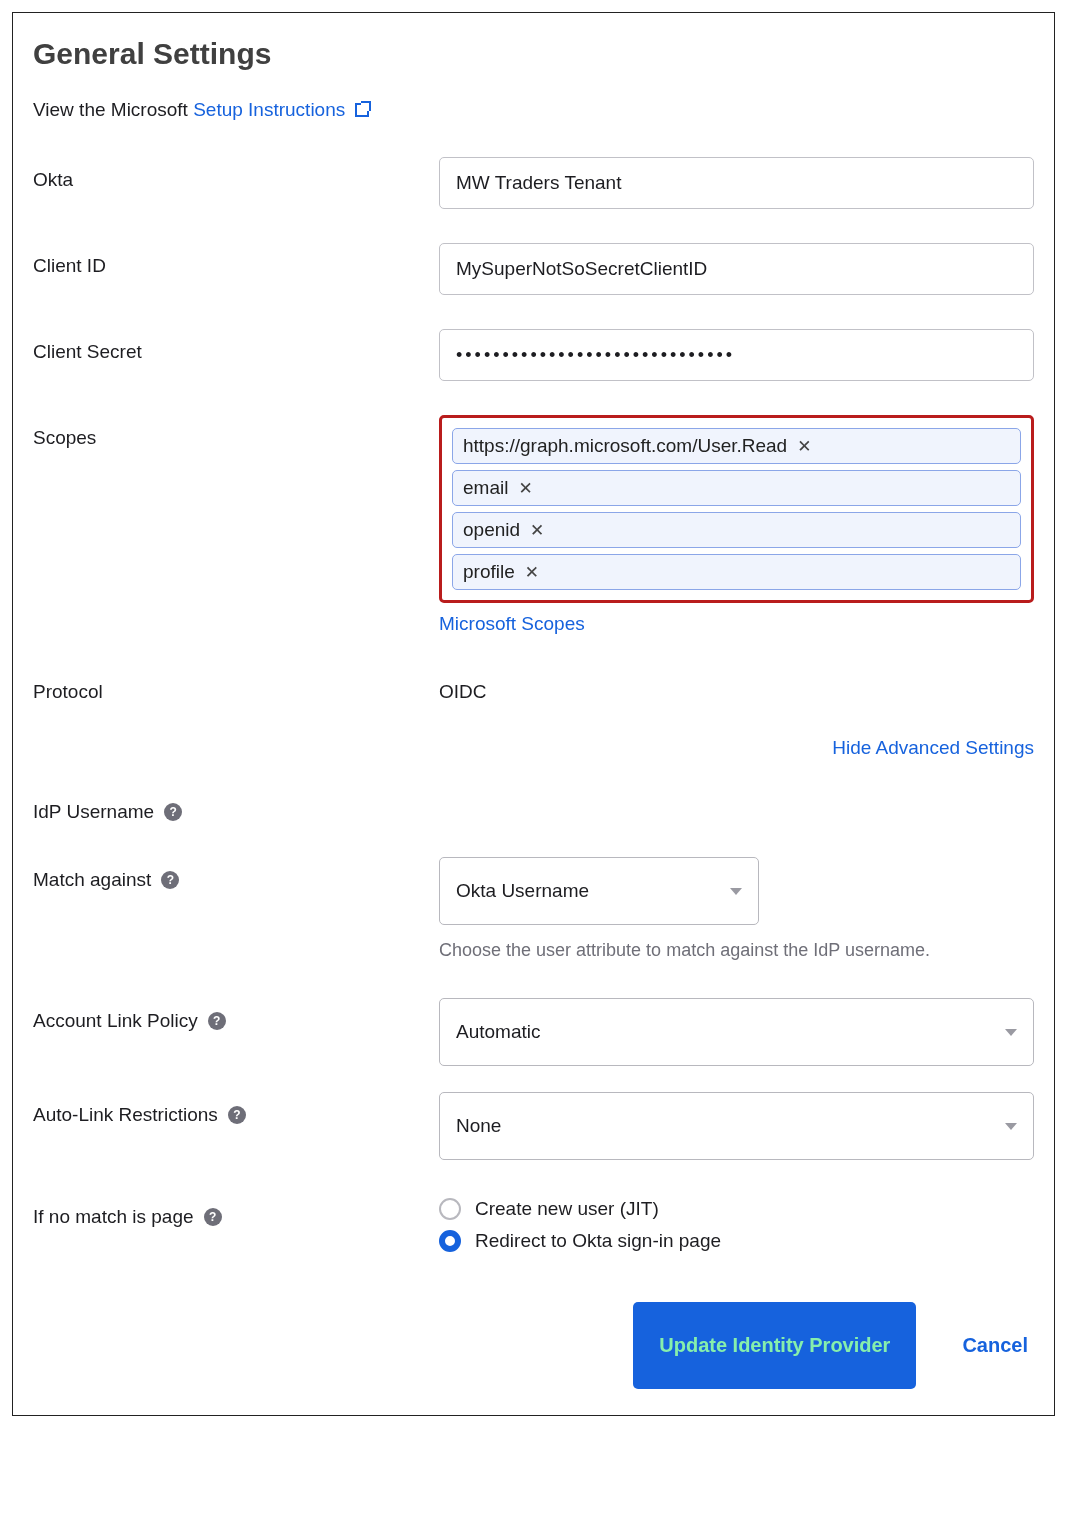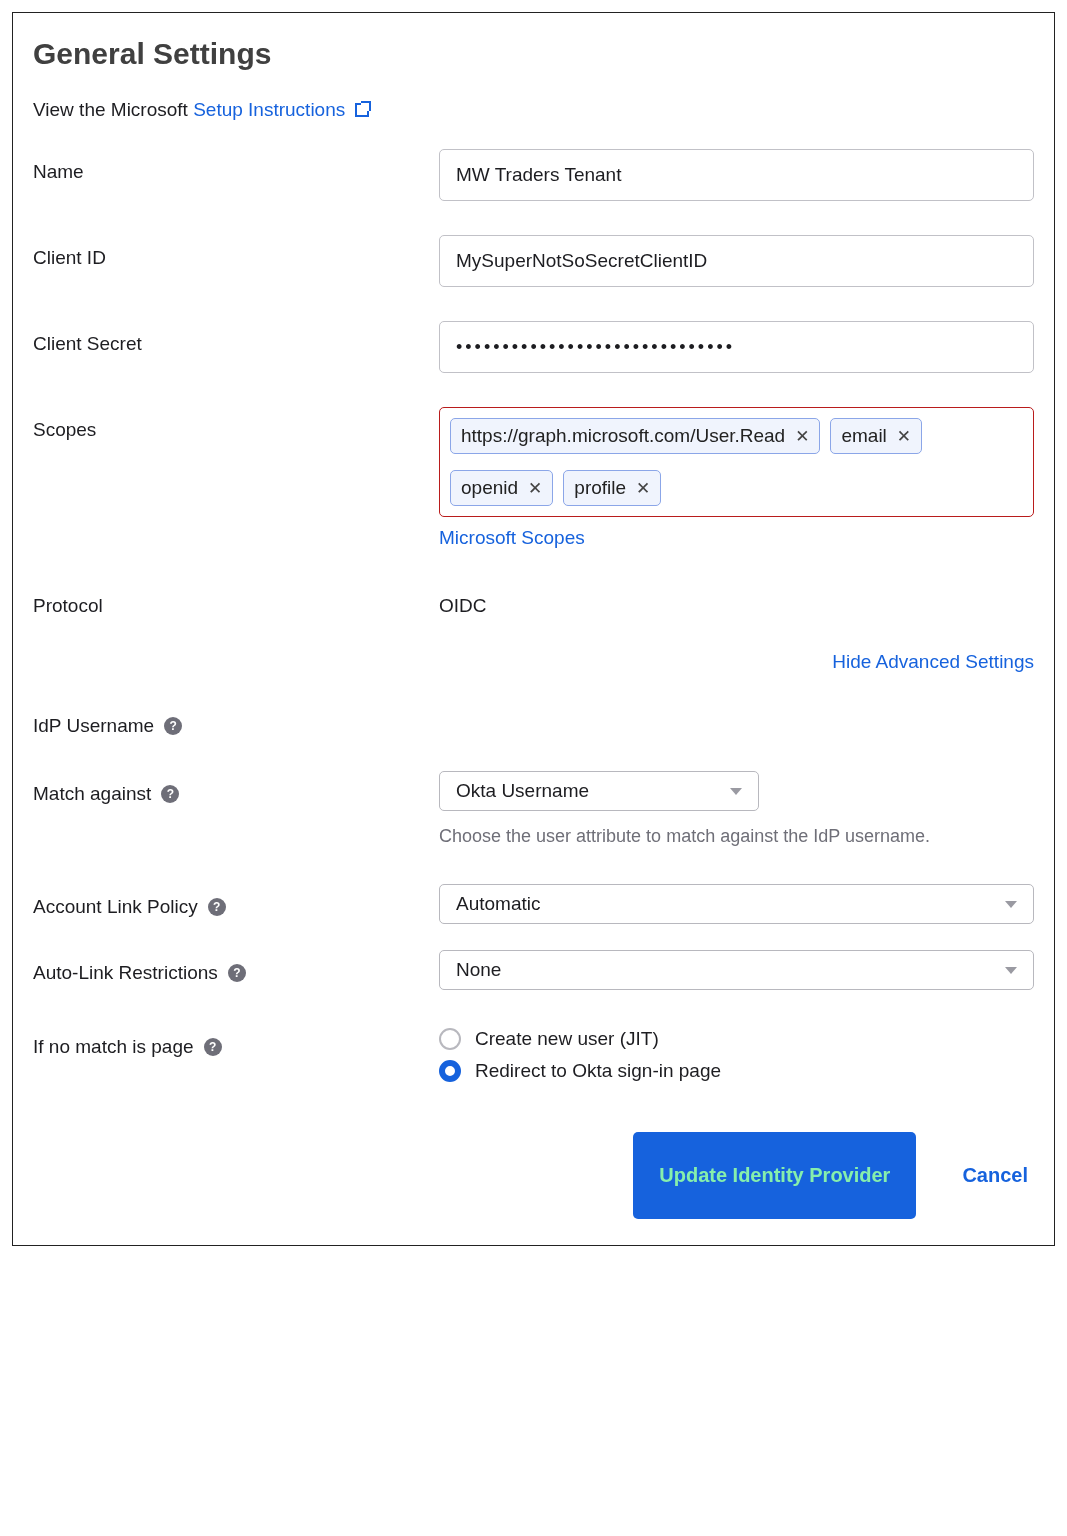--- a/index.html
+++ b/index.html
@@ -16,21 +16,21 @@
     padding: 22px 20px 26px 20px;
     width: 100%;
   }
   .section-title {
     font-size: 30px;
     font-weight: 700;
     margin: 2px 0 28px 0;
     color: #404040;
   }
   .intro {
-    margin-bottom: 28px;
+    margin-bottom: 36px;
     font-size: 19px;
   }
   .link { color: #1662dd; text-decoration: none; }
   .ext-icon {
     display:inline-block;
     width:14px; height:14px;
     border:2px solid #1662dd;
     position:relative;
     margin-left:4px;
     vertical-align: -1px;
@@ -73,26 +73,27 @@
     padding: 0 16px;
     font-size:19px;
     color:#1d1d21;
     background:#fff;
   }
   .text-input[type="password"]{
     letter-spacing: 3px;
     font-size:18px;
   }
   .tags-box{
-    border:1px solid #b91c1c;
+    border:3px solid #b91c1c;
     border-radius:5px;
     padding:10px 10px 4px 10px;
     display:flex;
     flex-wrap:wrap;
-    gap:10px;
+    gap:0;
+    flex-direction:column;
   }
   .tag{
     display:inline-flex;
     align-items:center;
     border:1px solid #8ba6e8;
     background:#f0f4fd;
     border-radius:5px;
     padding:6px 10px;
     font-size:19px;
     color:#222;
@@ -167,21 +168,21 @@
     vertical-align:-2px;
   }
   .book-icon::before{
     content:"";
     position:absolute;
     left:3px;top:0;
     width:2px;height:10px;
     background:#fff;
   }
   .select{
-    height:40px;
+    height:68px;
     border:1px solid #b8b8be;
     border-radius:5px;
     padding:0 16px;
     display:flex;
     align-items:center;
     justify-content:space-between;
     font-size:19px;
     background:#fff;
     cursor:pointer;
   }
@@ -241,21 +242,21 @@
 
 <div class="panel">
 
   <div class="section-title">General Settings</div>
 
   <div class="intro">
     <span>View the Microsoft </span><a href="#" class="link"><span>Setup Instructions</span> <span class="ext-icon"></span></a>
   </div>
 
   <div class="row">
-    <div class="label-col">Name</div>
+    <div class="label-col">Okta</div>
     <div class="field-col">
       <input class="text-input" type="text" value="MW Traders Tenant" style="">
     </div>
   </div>
 
   <div class="row">
     <div class="label-col">Client ID</div>
     <div class="field-col">
       <input class="text-input" type="text" value="MySuperNotSoSecretClientID" style="">
     </div>

